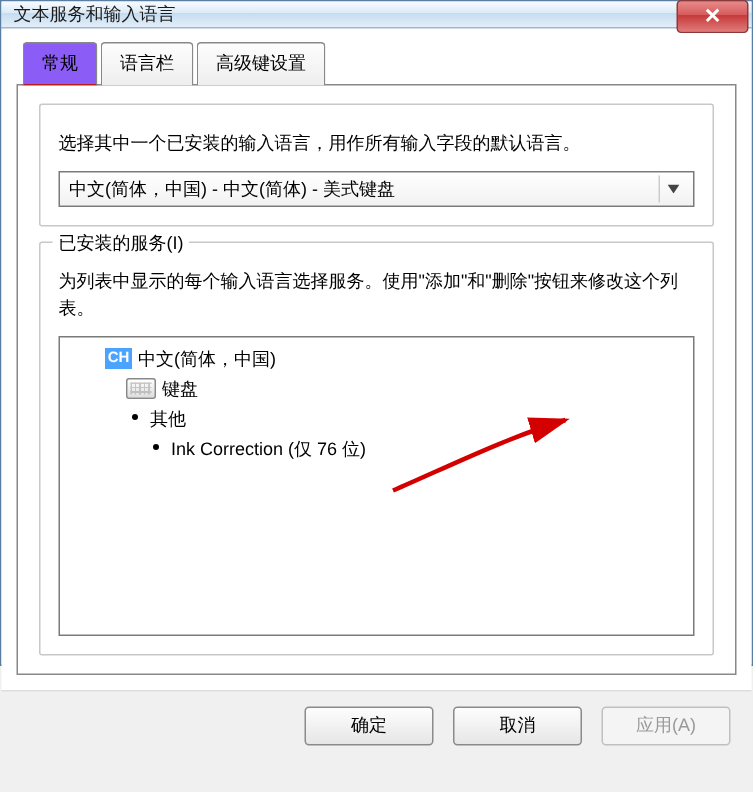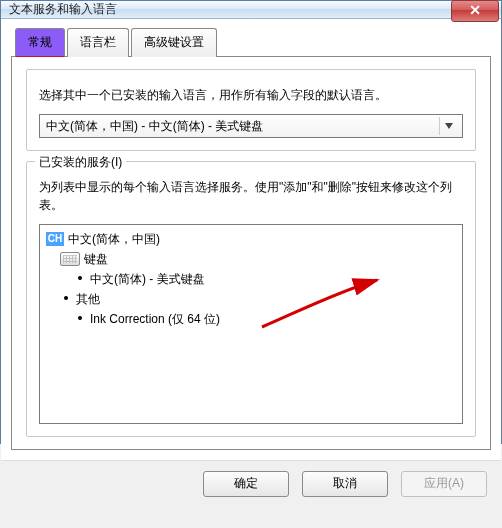--- a/index.html
+++ b/index.html
@@ -130,21 +130,21 @@
   .tree {
     flex: 1;
     border: 1px solid #7a7a7a;
     background: #fff;
     height: 200px;
     padding: 4px 4px;
     box-sizing: border-box;
     overflow: auto;
   }
   .tree ul { list-style: none; margin: 0; padding: 0 0 0 14px; }
-  .tree > ul { padding-left: 2px; }
+  .tree > ul { padding-left: 2px; margin-left: 24px; }
   .tree li { line-height: 20px; white-space: nowrap; }
   .tree .row { display: flex; align-items: center; gap: 4px; }
   .lang-badge {
     display: inline-block;
     width: 18px;
     height: 14px;
     background: #4aa3ff;
     color: #fff;
     font-size: 10px;
     line-height: 14px;
@@ -256,39 +256,31 @@
                 <div class="row">
                   <span class="lang-badge">CH</span>
                   <span>中文(简体，中国)</span>
                 </div>
                 <ul>
                   <li>
                     <div class="row">
                       <span class="kbd-icon"></span>
                       <span>键盘</span>
                     </div>
-                    <ul>
-                      <li>
-                        <div class="row">
-                          <span class="bullet"></span>
-                          <span>中文(简体) - 美式键盘</span>
-                        </div>
-                      </li>
-                    </ul>
                   </li>
                   <li>
                     <div class="row">
                       <span class="bullet"></span>
                       <span>其他</span>
                     </div>
                     <ul>
                       <li>
                         <div class="row">
                           <span class="bullet"></span>
-                          <span>Ink Correction (仅 64 位)</span>
+                          <span>Ink Correction (仅 76 位)</span>
                         </div>
                       </li>
                     </ul>
                   </li>
                 </ul>
               </li>
             </ul>
           </div>
 
 

